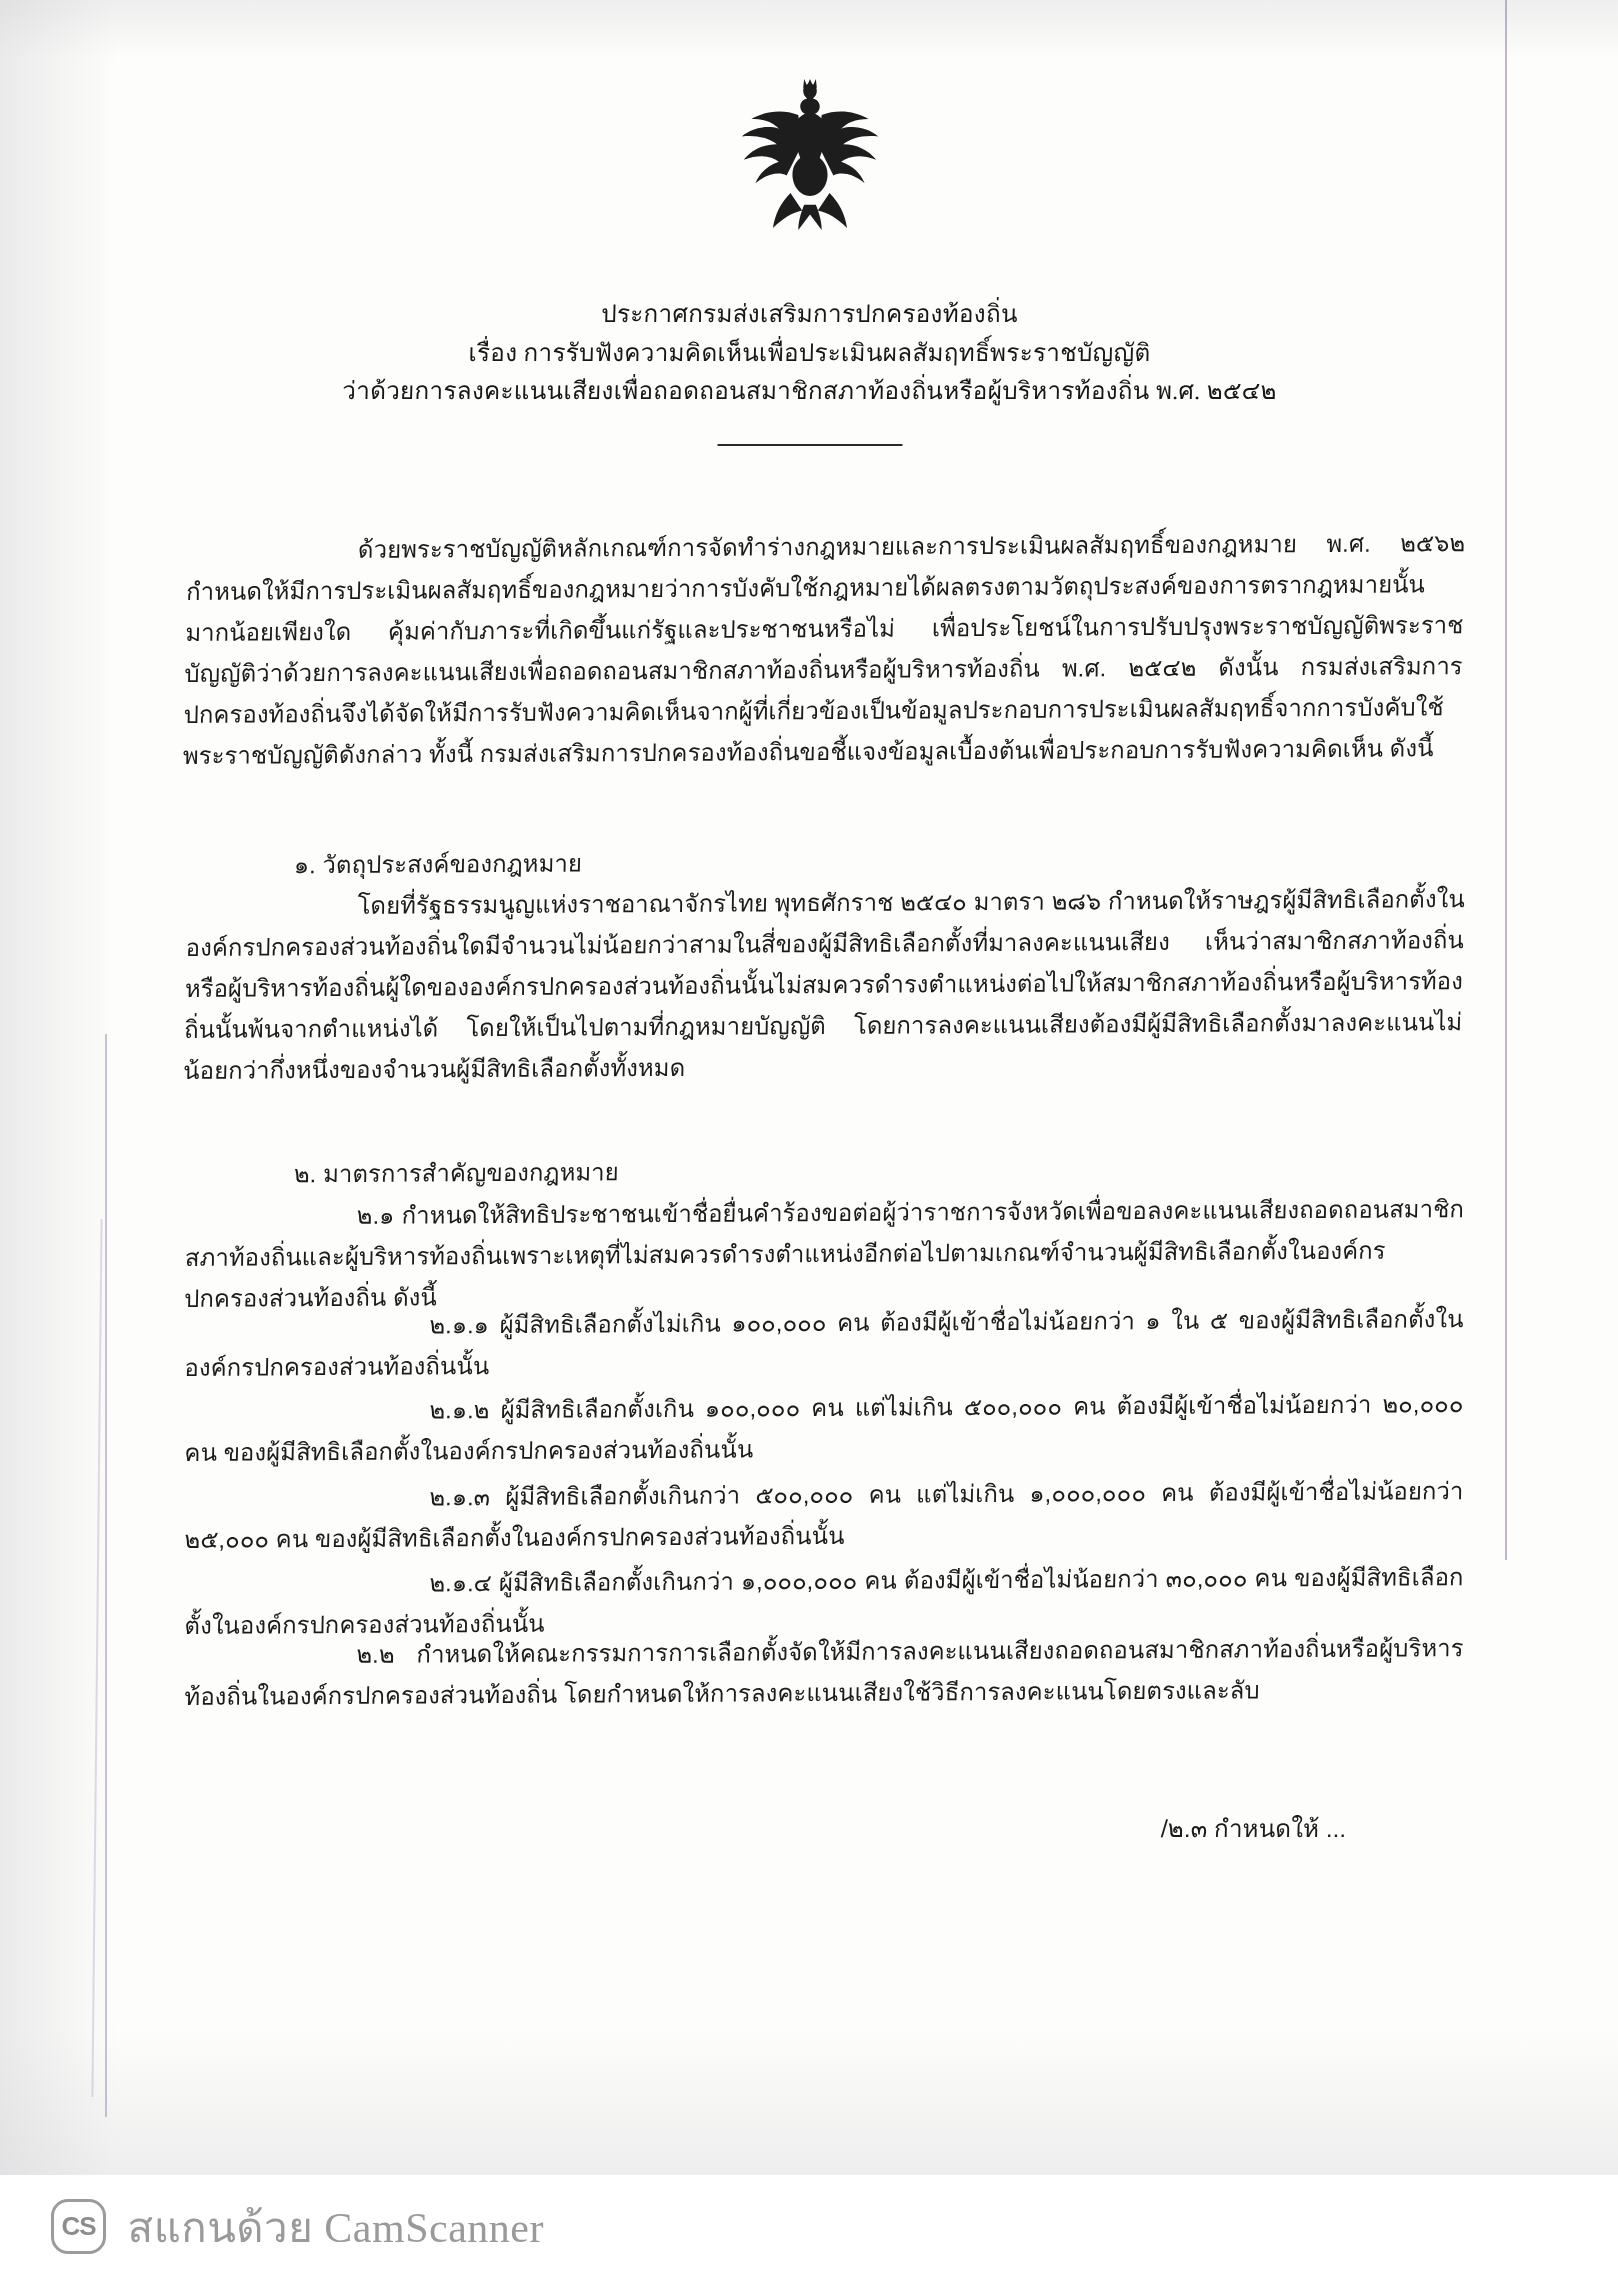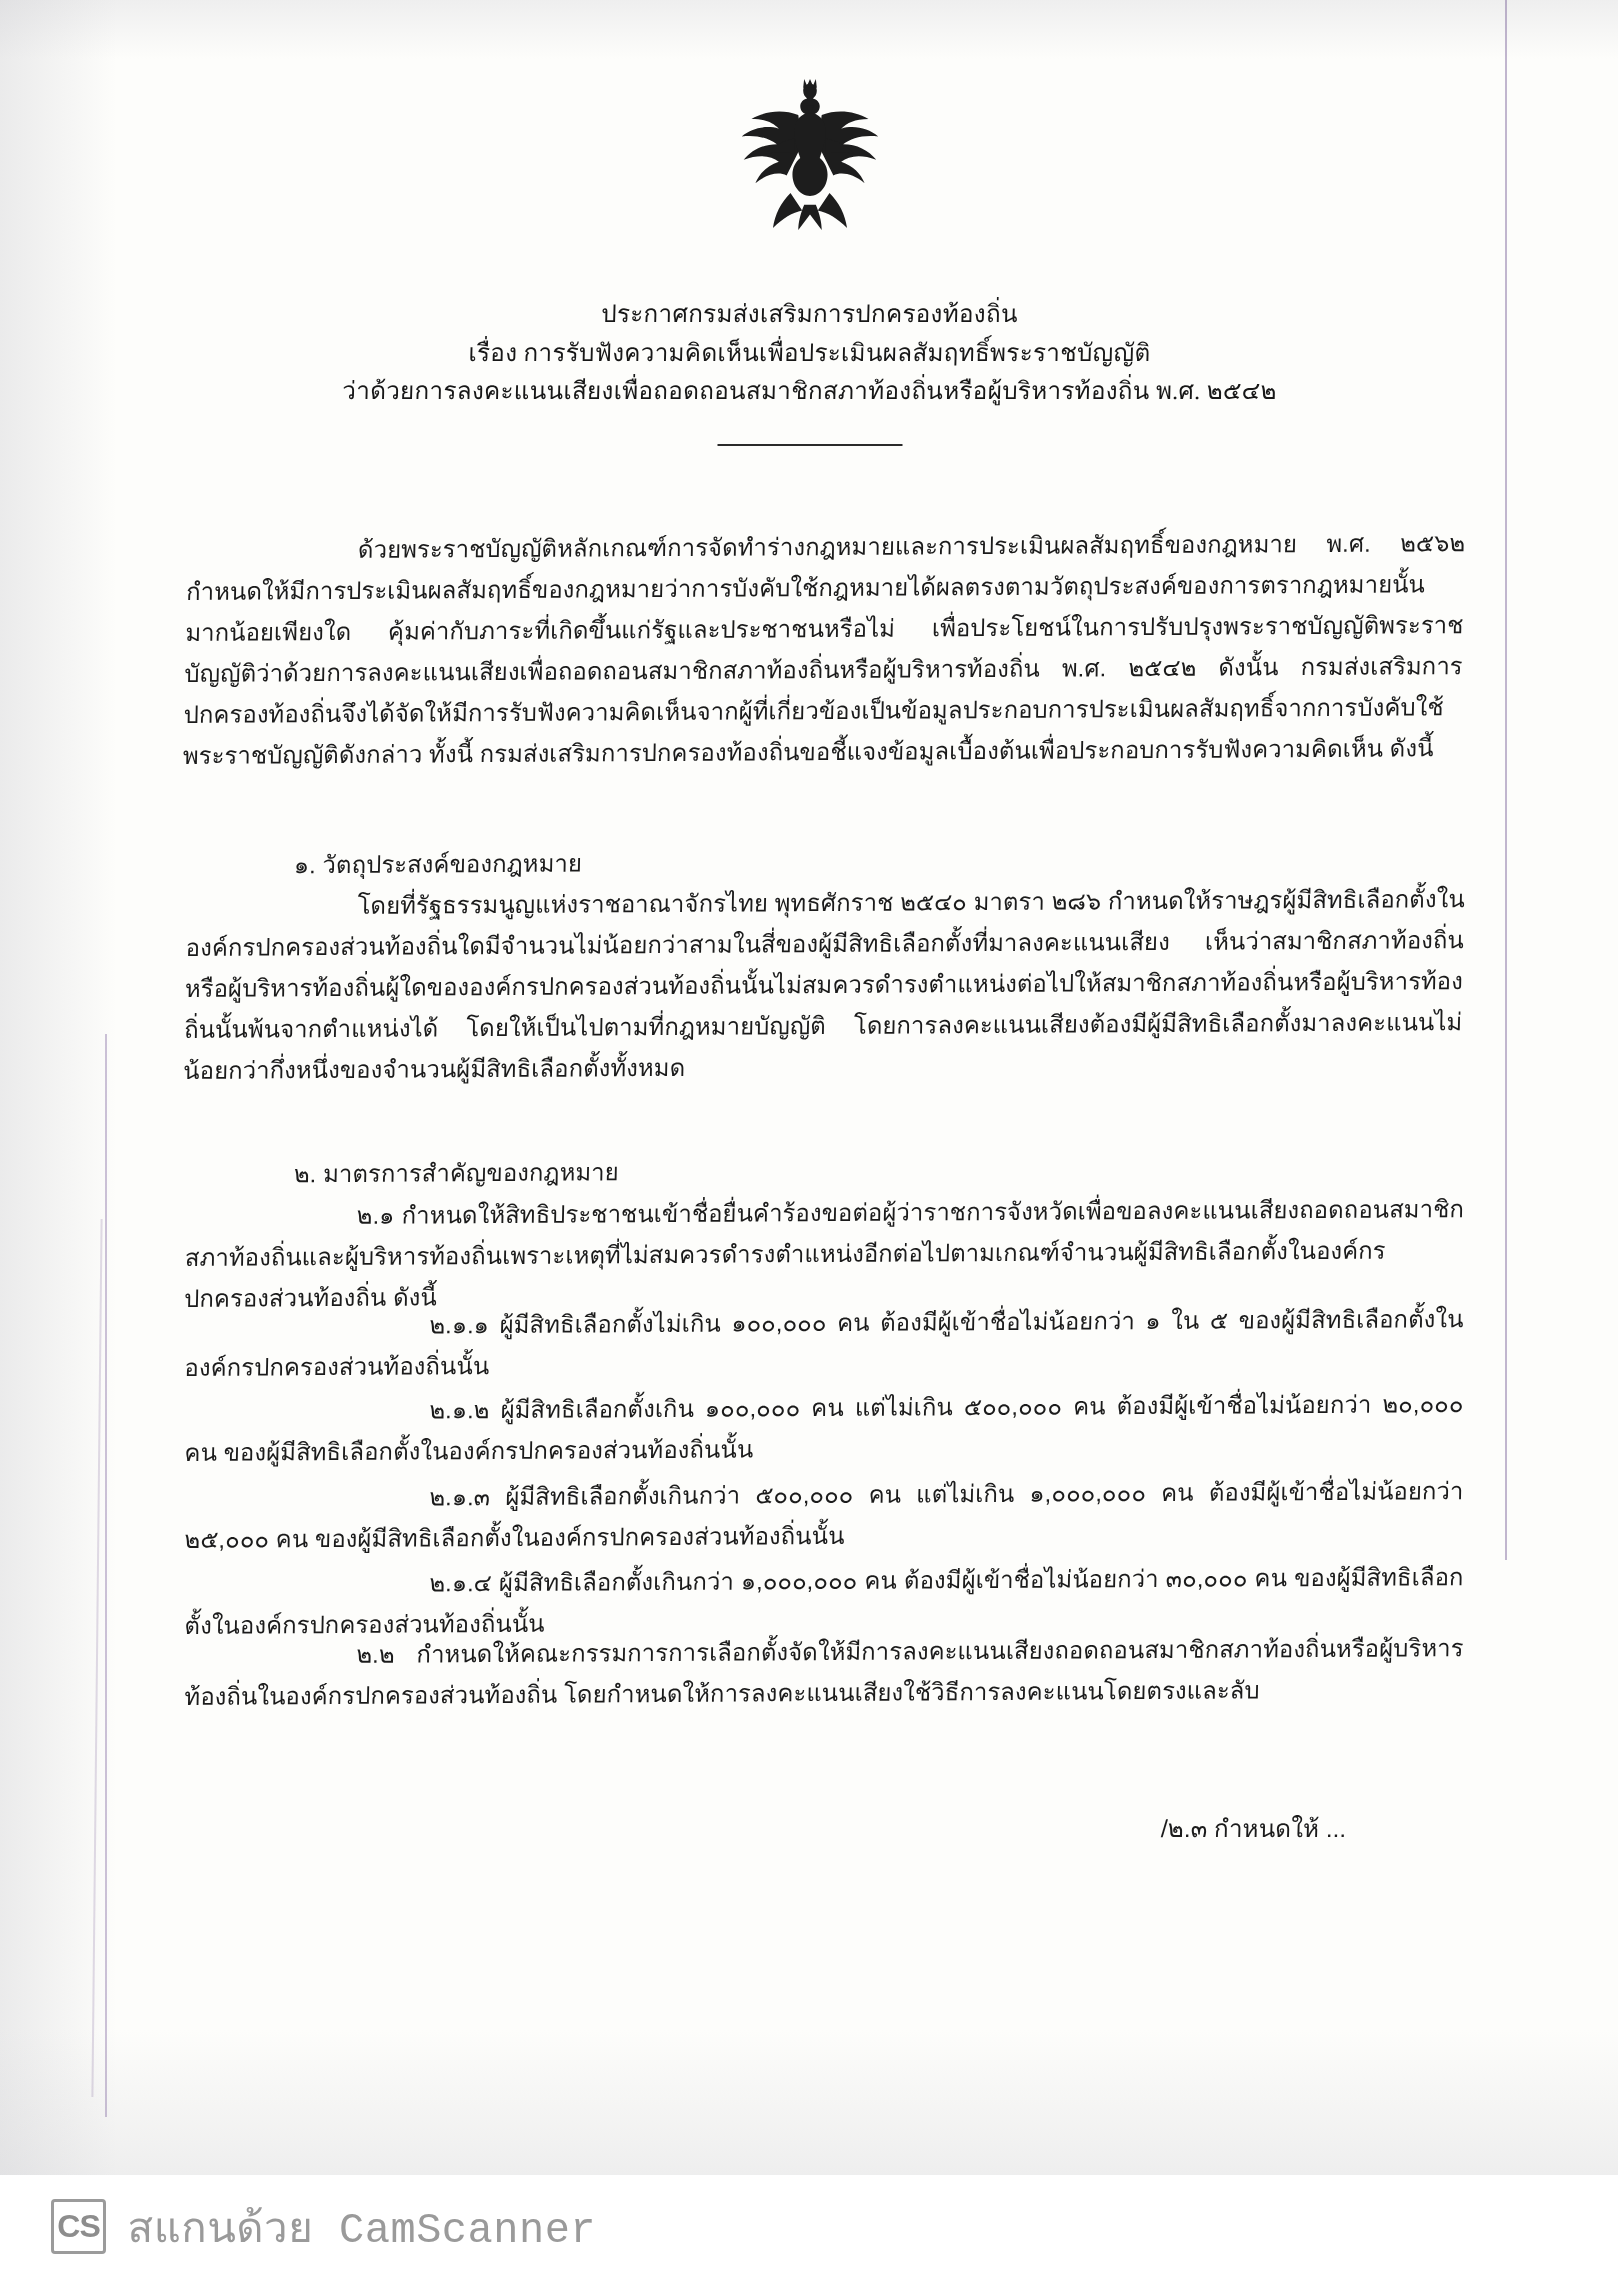--- a/index.html
+++ b/index.html
@@ -167,34 +167,34 @@
     height: 103px;
     background: #ffffff;
     display: flex;
     align-items: center;
     padding-left: 51px;
   }
   .cs-logo {
     width: 55px;
     height: 55px;
     border: 3.9px solid #9b9b9b;
-    border-radius: 4px;
+    border-radius: 17px;
     color: #8d8d8d;
     font-family: "Liberation Sans", sans-serif;
     font-weight: bold;
-    font-size: 32px;
+    font-size: 26px;
     display: flex;
     align-items: center;
     justify-content: center;
     letter-spacing: -1px;
   }
   .cs-text {
     margin-left: 21.5px;
     color: #9a9a9a;
-    font-family: Liberation Mono, monospace;
+    font-family: Liberation Serif, serif;
     font-size: 42px;
     letter-spacing: 0.5px;
   }
 </style>
 </head>
 <body>
 
 <div class="scan-page">
 
   <div class="scan-shade-top"></div>

